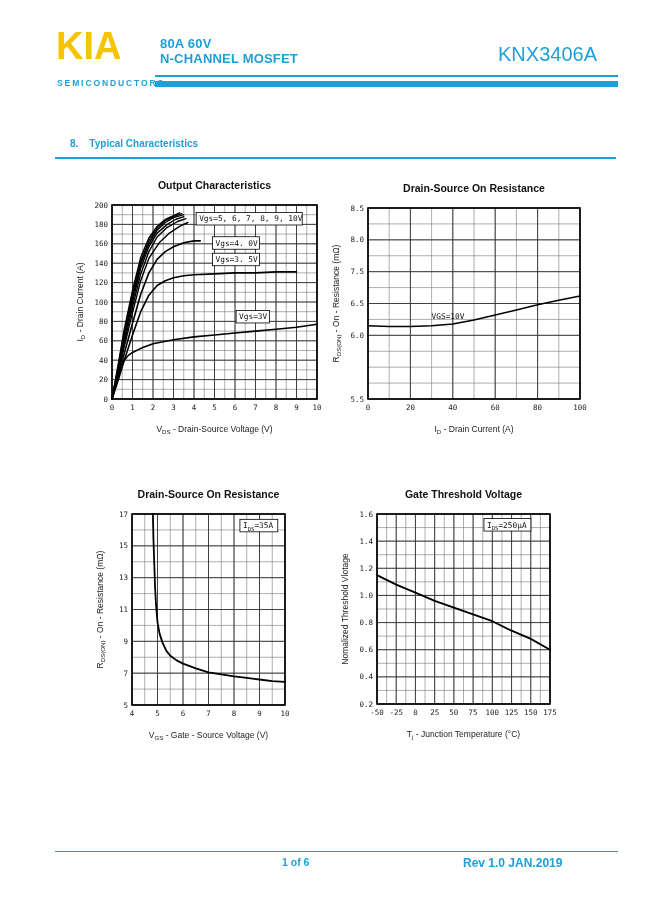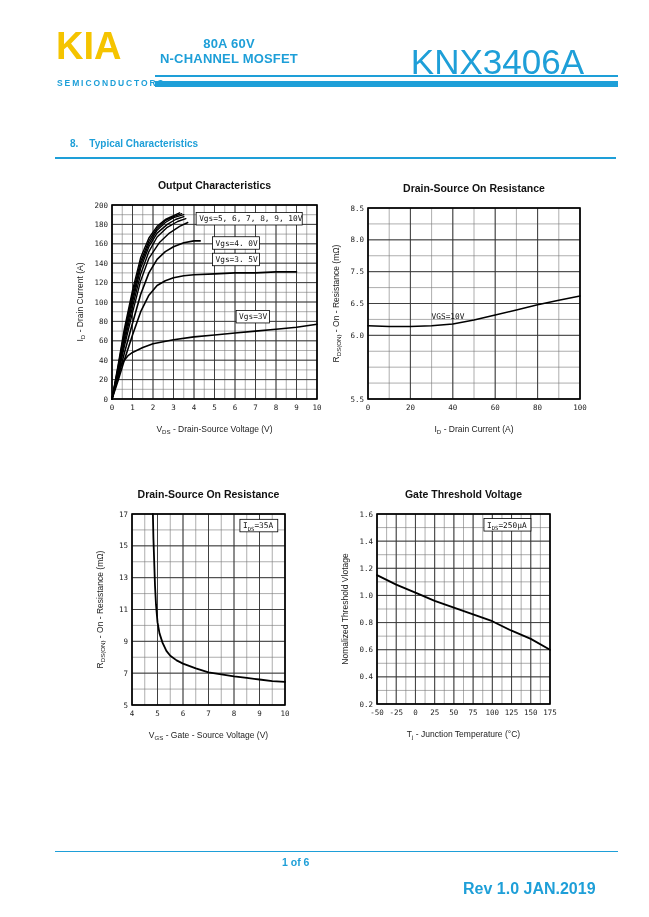--- a/index.html
+++ b/index.html
@@ -6,22 +6,22 @@
   body{width:649px;height:917px;position:relative;overflow:hidden;
        font-family:"Liberation Sans",sans-serif;}
   .abs{position:absolute;}
 
   
   .kia-logo{left:56px;top:27px;font-size:38px;font-weight:bold;line-height:1;
             color:var(--logo-yellow,#F5C400);letter-spacing:0;}
   .logo-sub{left:57px;top:78px;font-size:8.5px;font-weight:bold;letter-spacing:1.9px;
             color:var(--accent,#1E9FD8);}
   .device-block{left:160px;top:36px;color:var(--accent,#1E9FD8);font-weight:bold;
-                font-size:13px;line-height:15px;letter-spacing:0.2px;text-align:center;}
-  .part-number{right:65px;top:44px;font-size:35px;color:var(--accent,#1E9FD8);line-height:1;margin-left:34px;}
+                font-size:13px;line-height:15px;letter-spacing:0.2px;}
+  .part-number{right:52px;top:44px;font-size:20px;color:var(--accent,#1E9FD8);line-height:1;margin-left:34px;}
   .rule-thin{left:155px;width:463px;top:75px;height:1.5px;background:var(--accent,#1E9FD8);}
   .rule-thick{left:155px;width:463px;top:81px;height:6px;background:var(--accent,#1E9FD8);}
 
   
   .section-heading{left:70px;top:138px;font-size:10px;font-weight:bold;
                    color:var(--accent,#1E9FD8);}
   .section-heading .sec-title{margin-left:11px;}
   .section-rule{left:55px;width:561px;top:157px;height:1.5px;background:var(--accent,#1E9FD8);}
 
   
@@ -31,21 +31,21 @@
   .c3{left:94px;top:484px;}
   .c4{left:339px;top:484px;}
   .tickfont{font-family:"DejaVu Sans Mono","Liberation Mono",monospace;fill:#222;}
   .ctitle{font-family:"Liberation Sans",sans-serif;font-weight:bold;font-size:10.5px;fill:#111;}
   .axlabel{font-family:"Liberation Sans",sans-serif;font-size:8.5px;fill:#222;}
   .annfont{font-family:"DejaVu Sans Mono","Liberation Mono",monospace;fill:#111;}
 
   
   .footer-rule{left:55px;width:563px;top:851px;height:1.2px;background:var(--accent,#1E9FD8);}
   .footer-page{left:282px;top:856px;font-size:10.5px;font-weight:bold;color:var(--accent,#1E9FD8);}
-  .footer-rev{left:463px;top:856px;font-size:16px;font-weight:bold;color:var(--accent,#1E9FD8);margin-top:24px;}
+  .footer-rev{left:463px;top:856px;font-size:12px;font-weight:bold;color:var(--accent,#1E9FD8);}
 </style>
 </head>
 <body>
 
 <div>
 
   <header>
     <div class="abs kia-logo">KIA</div>
     <div class="abs logo-sub">SEMICONDUCTORS</div>
     <div class="abs device-block">

